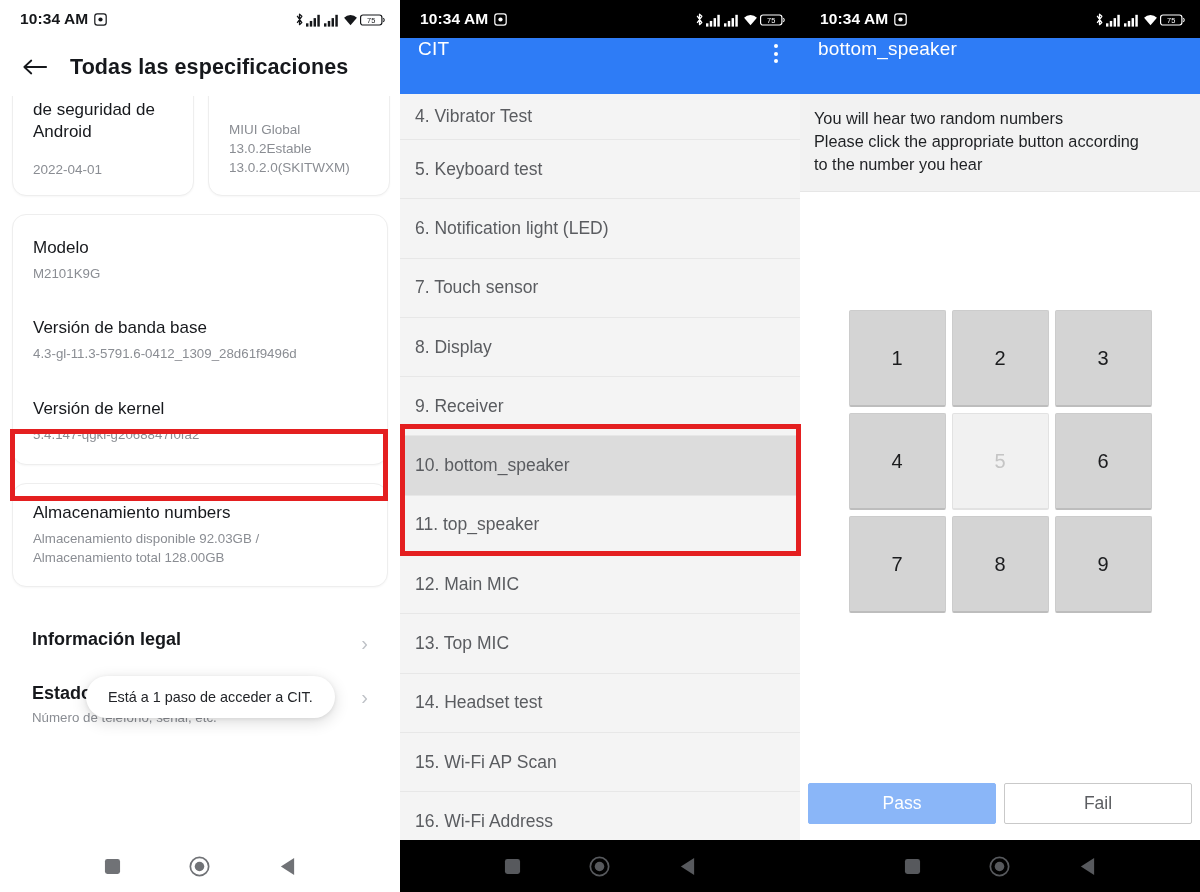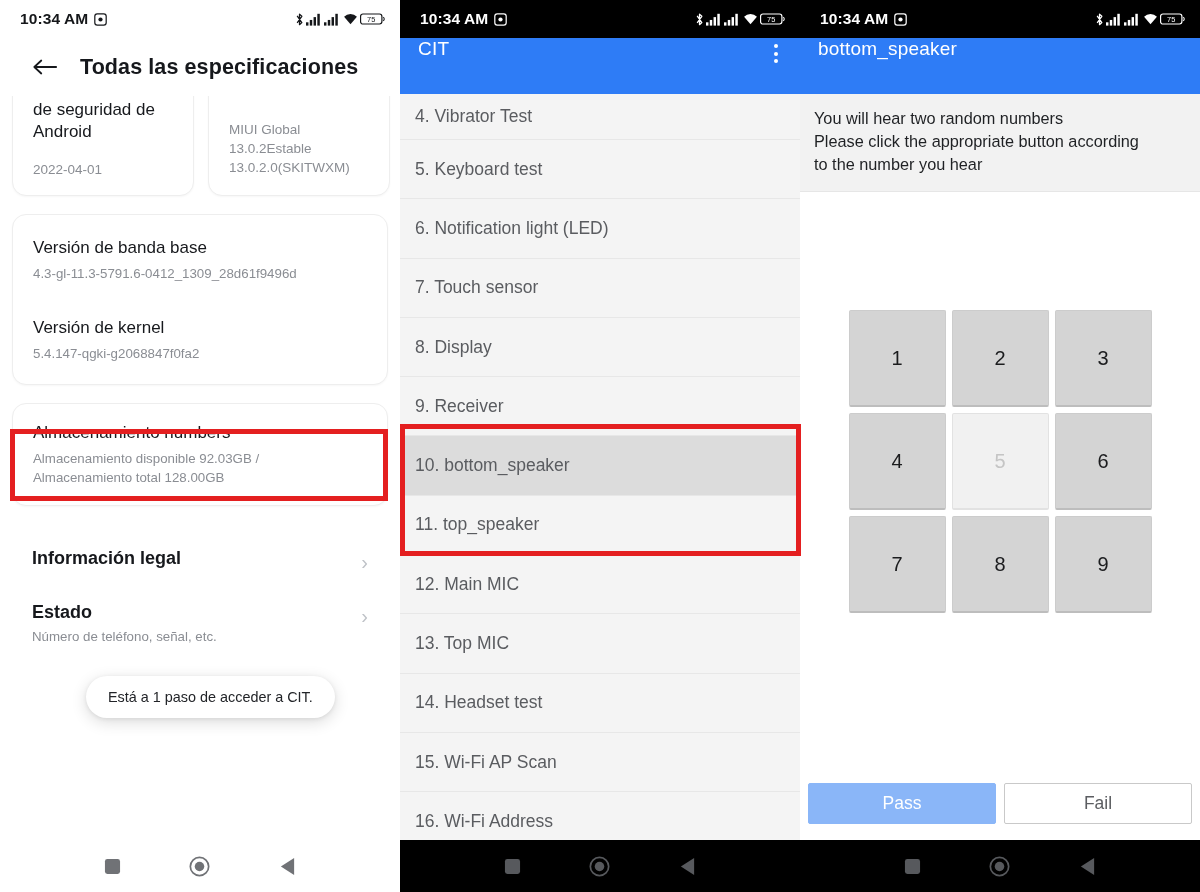--- a/index.html
+++ b/index.html
@@ -38,33 +38,33 @@
     display: flex;
     align-items: center;
     justify-content: space-between;
     padding: 0 14px 0 20px;
   }
   .statusbar.light { background: #ffffff; color: #15171a; }
   .statusbar.dark  { background: #000000; color: #ffffff; }
 
   .sb-left { display: flex; align-items: center; gap: 6px; }
   .sb-time { font-size: 15.5px; font-weight: 700; letter-spacing: .1px; }
-  .sb-right { display: flex; align-items: center; gap: 1px; }
+  .sb-right { display: flex; align-items: flex-end; gap: 1px; }
 
   .ic { display: inline-block; line-height: 0; }
   .ic svg { display: block; }
 
   
   .appbar-light {
     flex: 0 0 auto;
     height: 58px;
     display: flex;
     align-items: center;
     gap: 22px;
-    padding: 0 32px;
+    padding: 0 22px;
     background: #ffffff;
   }
   .back-arrow { cursor: pointer; }
   .appbar-title {
     font-size: 21.5px;
     font-weight: 700;
     color: #16181c;
     letter-spacing: .1px;
   }
 
@@ -354,20 +354,24 @@
         <div class="card card-top b">
           <div class="ct-sub">
             <div>MIUI Global</div>
             <div>13.0.2Estable</div>
             <div>13.0.2.0(SKITWXM)</div>
           </div>
         </div>
       </div>
 
       <div class="card card-block">
+        <div class="spec-item">
+          <div class="spec-label">Modelo</div>
+          <div class="spec-value">M2101K9G</div>
+        </div>
         <div class="spec-item">
           <div class="spec-label">Versión de banda base</div>
           <div class="spec-value">4.3-gl-11.3-5791.6-0412_1309_28d61f9496d</div>
         </div>
         <div class="spec-item">
           <div class="spec-label">Versión de kernel</div>
           <div class="spec-value">5.4.147-qgki-g2068847f0fa2</div>
         </div>
       </div>
 

